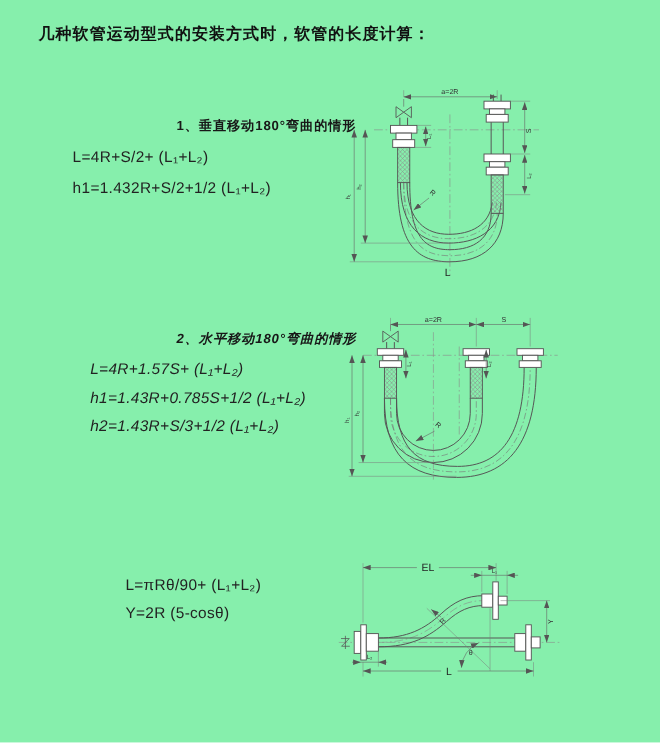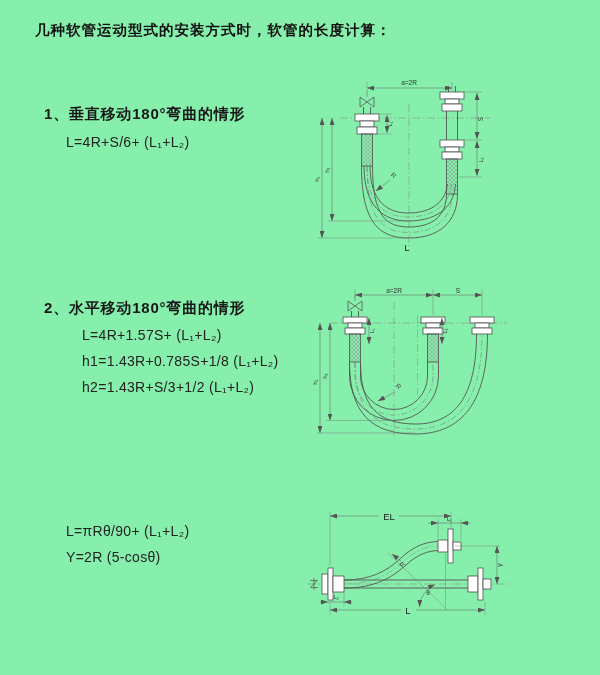--- a/index.html
+++ b/index.html
@@ -1,27 +1,27 @@
 <!DOCTYPE html>
 <html><head>
 <meta charset="utf-8">
 <style>
   html,body{margin:0;padding:0;background:#ffffff;}
   .screen{position:relative;width:600px;height:675px;background:#86efac;overflow:hidden;
           font-family:"Liberation Sans","DejaVu Sans",sans-serif;color:#1d1d1d;}
   .doc-title{position:absolute;left:35px;top:21px;font-size:14.5px;font-weight:600;
              letter-spacing:1px;color:#111;}
   .section{position:absolute;left:44px;width:280px;}
-  .sec-heading{font-size:15px;font-weight:600;letter-spacing:0.8px;color:#181818;line-height:20px;}
+  .sec-heading{font-size:12px;font-weight:600;letter-spacing:0.8px;color:#181818;line-height:20px;text-align:right;}
   .formulas{margin-left:22px;margin-top:4px;}
   .formula{font-size:14px;font-weight:400;letter-spacing:0.3px;color:#222;}
   .s1 .formula{line-height:28px;}
   .s2 .formula{line-height:26px;margin-left:16px;}
-  .s3 .formula{line-height:26px;}
-  #sec1{top:104px;} #sec2{top:298px;} #sec3{top:514px;}
+  .s3 .formula{line-height:26px;margin-left:48px;}
+  #sec1{top:104px;} #sec2{top:298px;font-style:italic;} #sec3{top:514px;}
   .dsvg{position:absolute;}
   #dia1{left:312px;top:74px;} #dia2{left:312px;top:284px;} #dia3{left:300px;top:498px;}
   
   .hw{fill:none;stroke:#555;stroke-width:0.9;}
   .hc{fill:none;stroke:#777;stroke-width:0.55;stroke-dasharray:6 2.2 1.4 2.2;}
   .cl{fill:none;stroke:#8a8a8a;stroke-width:0.55;stroke-dasharray:8 2.5 1.5 2.5;}
   .fit{fill:#ffffff;stroke:#555;stroke-width:0.85;}
   .brd{stroke:#555;stroke-width:0.85;}
   .dim{stroke:#666;stroke-width:0.55;fill:none;}
   .ext{stroke:#7a7a7a;stroke-width:0.45;fill:none;}
@@ -32,29 +32,30 @@
 </head>
 <body>
 
 <div class="screen">
 
   <div class="doc-title">几种软管运动型式的安装方式时，软管的长度计算：</div>
 
   <div class="section s1" id="sec1">
     <div class="sec-heading">1、垂直移动180°弯曲的情形</div>
     <div class="formulas">
-      <div class="formula">L=4R+S/6+ (L₁+L₂)</div>
+      <div class="formula">L=4R+S/2+ (L₁+L₂)</div>
+      <div class="formula">h1=1.432R+S/2+1/2 (L₁+L₂)</div>
     </div>
   </div>
 
   <div class="section s2" id="sec2">
     <div class="sec-heading">2、水平移动180°弯曲的情形</div>
     <div class="formulas">
       <div class="formula">L=4R+1.57S+ (L₁+L₂)</div>
-      <div class="formula">h1=1.43R+0.785S+1/8 (L₁+L₂)</div>
+      <div class="formula">h1=1.43R+0.785S+1/2 (L₁+L₂)</div>
       <div class="formula">h2=1.43R+S/3+1/2 (L₁+L₂)</div>
     </div>
   </div>
 
   <div class="section s3" id="sec3">
     <div class="formulas">
       <div class="formula">L=πRθ/90+ (L₁+L₂)</div>
       <div class="formula">Y=2R (5-cosθ)</div>
     </div>
   </div>

